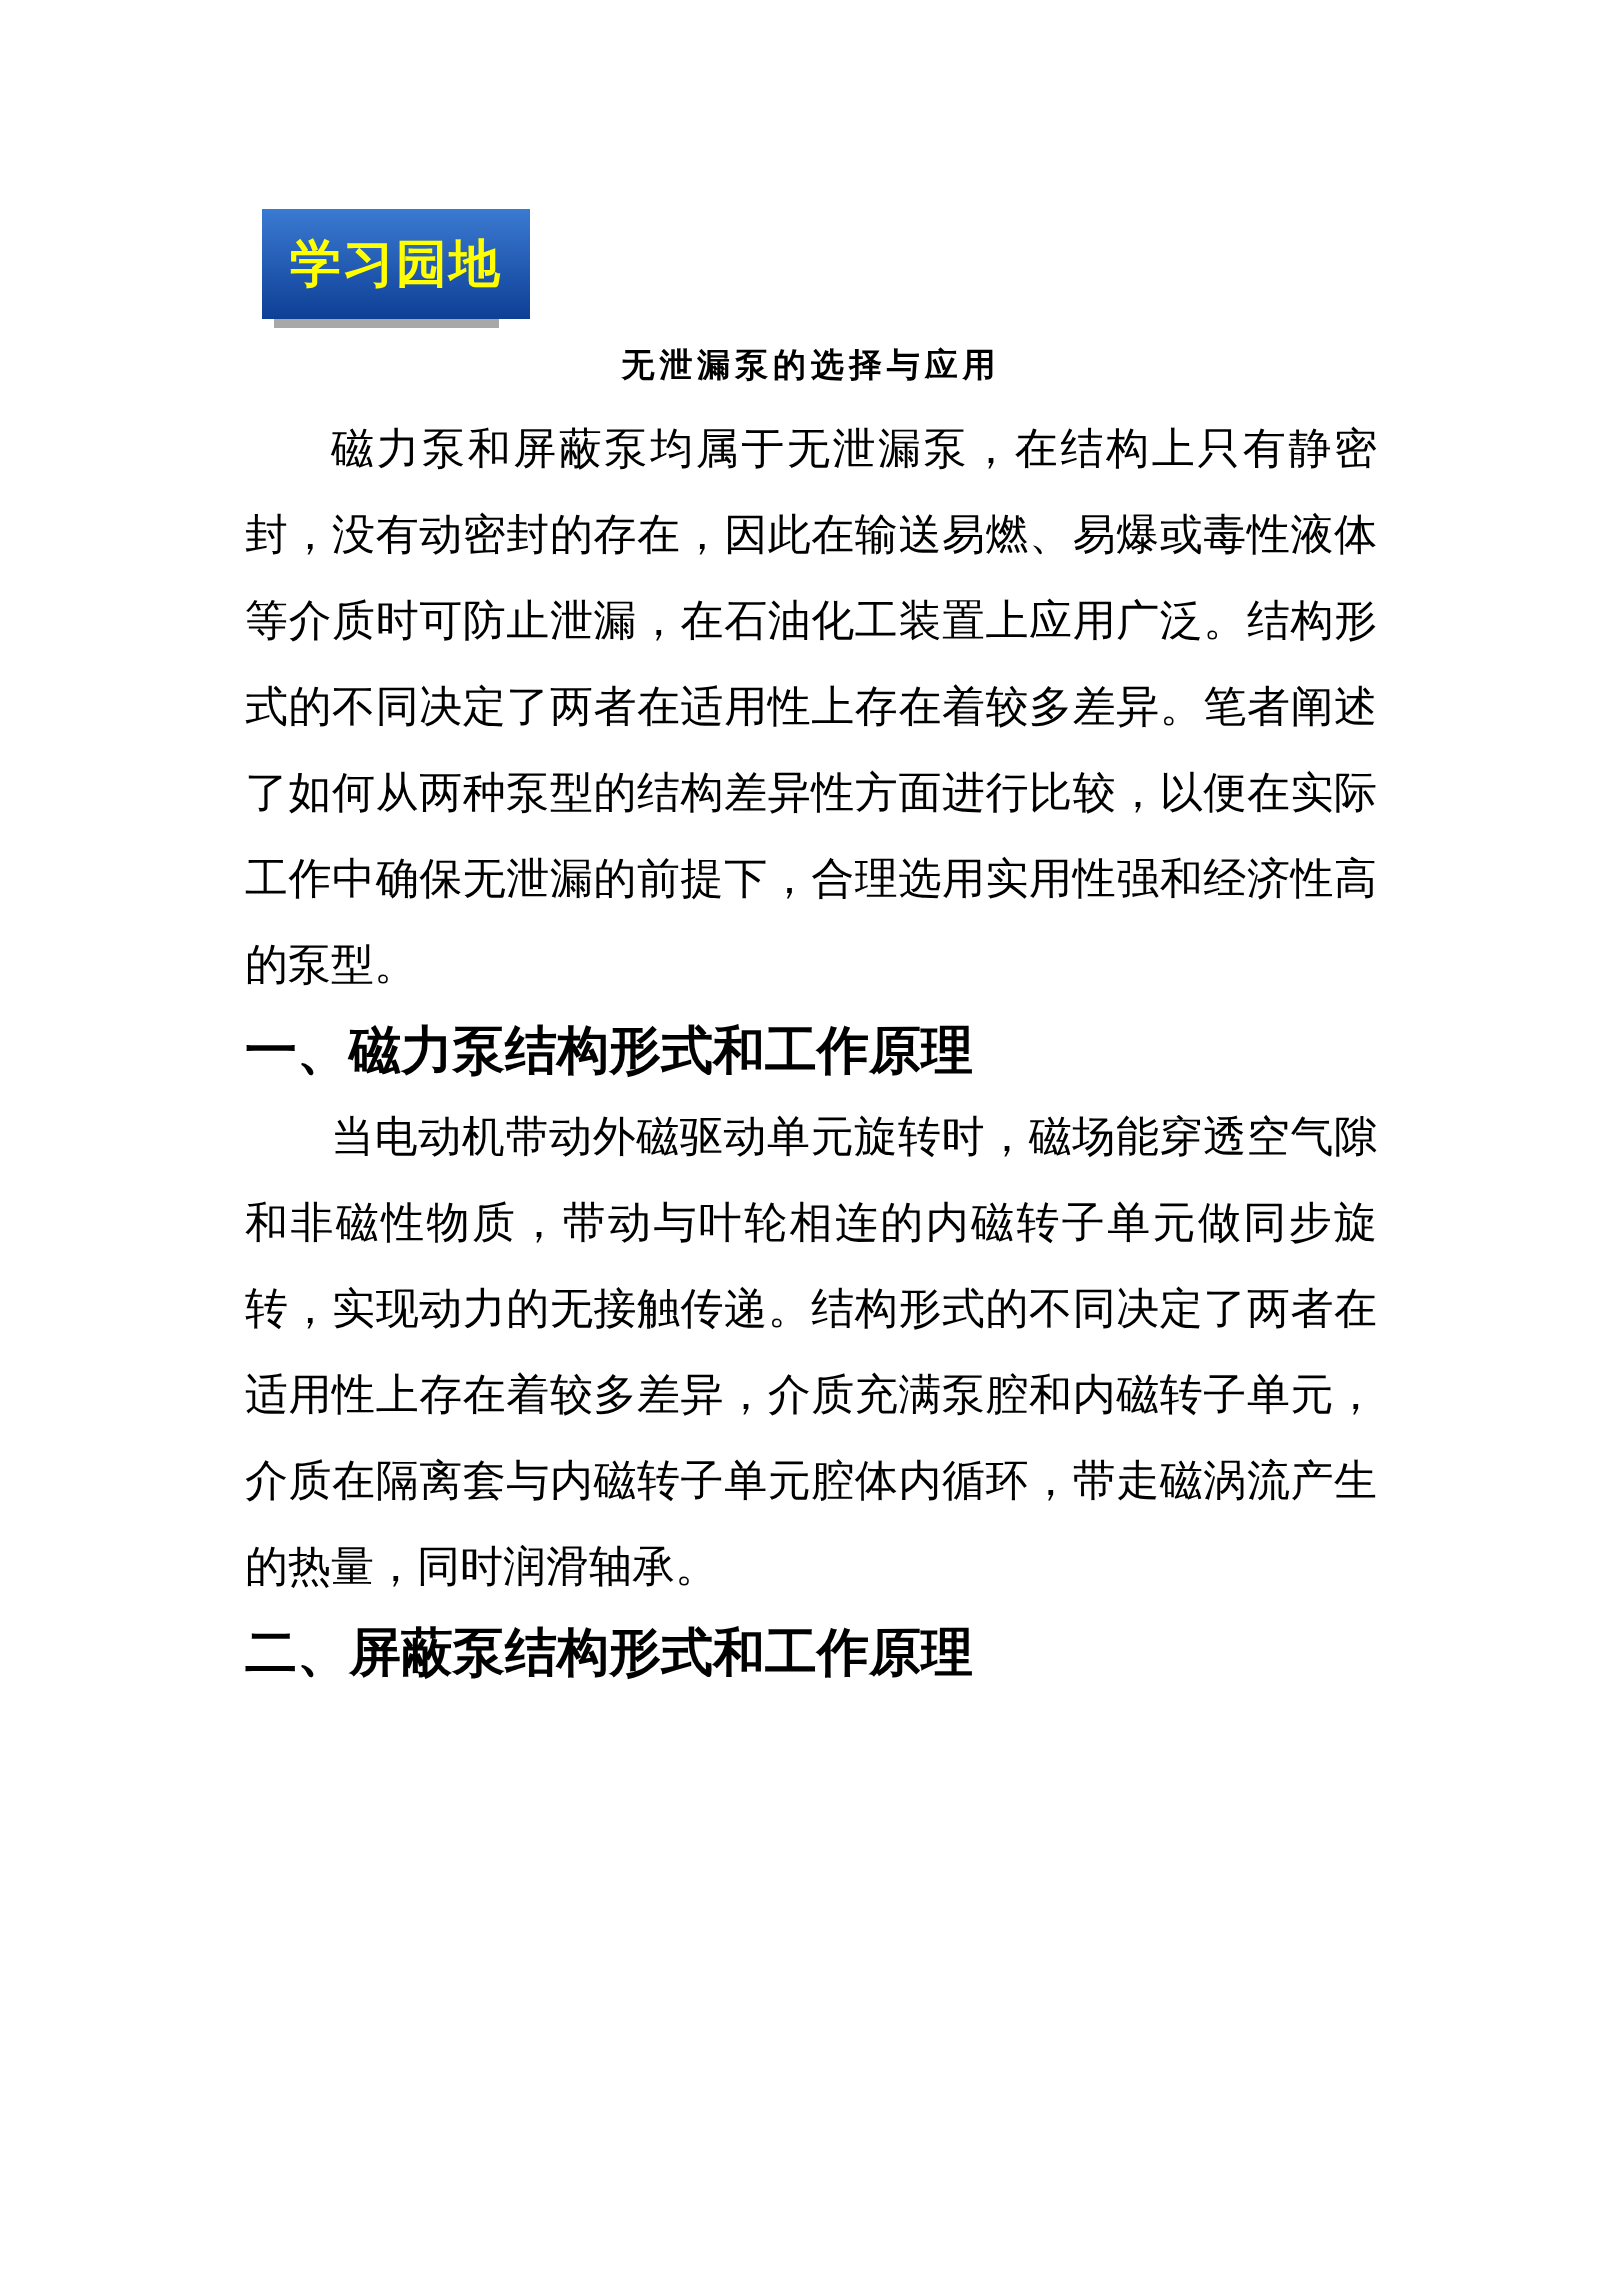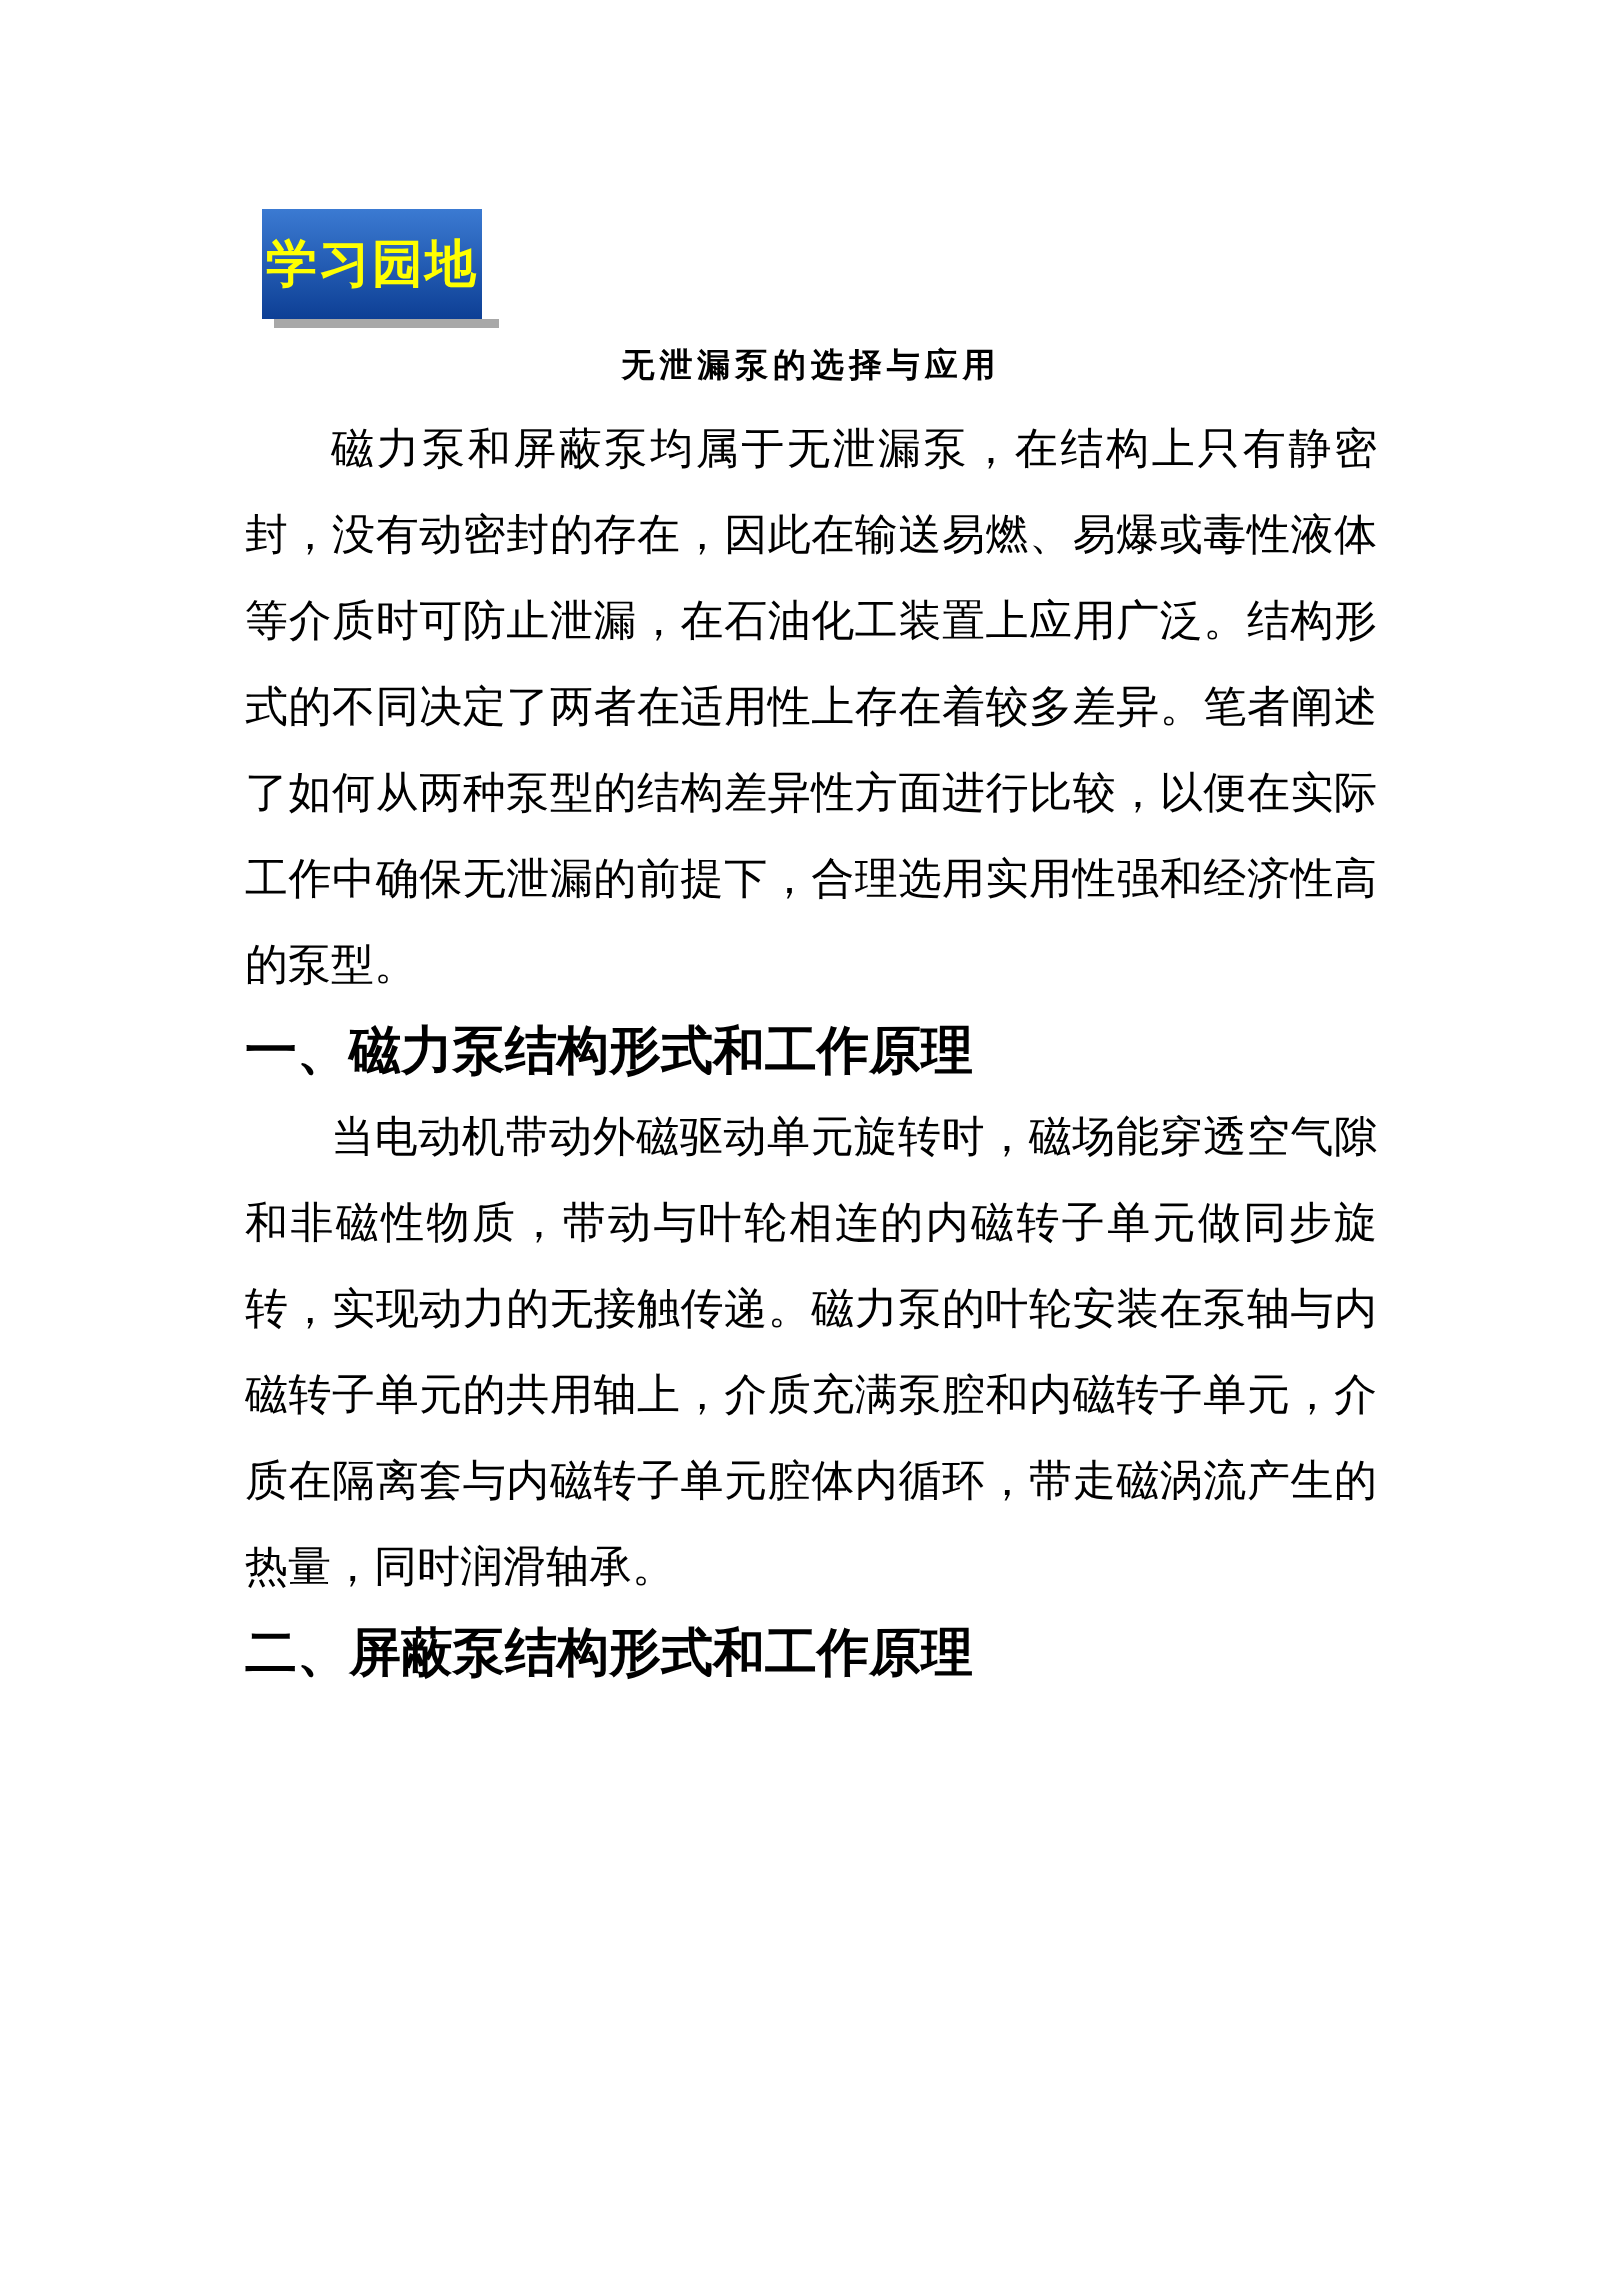--- a/index.html
+++ b/index.html
@@ -13,21 +13,21 @@
     height: 2292px;
     background: #ffffff;
     overflow: hidden;
     font-family: "Liberation Serif", "DejaVu Serif", serif;
     color: #000000;
   }
   .badge {
     position: absolute;
     left: 262px;
     top: 209px;
-    width: 220px;
+    width: 268px;
     height: 110px;
     display: flex;
     align-items: center;
     justify-content: center;
     font-size: 51px;
     font-weight: bold;
     letter-spacing: 2px;
     
   }
   .badge-shadow {
@@ -82,18 +82,18 @@
 <div class="page">
 
   <div class="badge" style="background: linear-gradient(rgb(59, 122, 210), rgb(13, 63, 149)); color: rgb(255, 255, 0);">学习园地</div>
   <div class="badge-shadow" style="background: rgb(168, 168, 168);"></div>
 
   <h1 class="doc-title">无泄漏泵的选择与应用</h1>
 
   <div class="content">
     <p class="body-para">磁力泵和屏蔽泵均属于无泄漏泵，在结构上只有静密封，没有动密封的存在，因此在输送易燃、易爆或毒性液体等介质时可防止泄漏，在石油化工装置上应用广泛。结构形式的不同决定了两者在适用性上存在着较多差异。笔者阐述了如何从两种泵型的结构差异性方面进行比较，以便在实际工作中确保无泄漏的前提下，合理选用实用性强和经济性高的泵型。</p>
     <h2 class="section-heading">一、磁力泵结构形式和工作原理</h2>
-    <p class="body-para">当电动机带动外磁驱动单元旋转时，磁场能穿透空气隙和非磁性物质，带动与叶轮相连的内磁转子单元做同步旋转，实现动力的无接触传递。磁力泵的叶轮安装在泵轴与内磁转子单元的共用轴上，介质充满泵腔和内磁转子单元，介质在隔离套与内磁转子单元腔体内循环，带走磁涡流产生的热量，同时润滑轴承。</p>
+    <p class="body-para">当电动机带动外磁驱动单元旋转时，磁场能穿透空气隙和非磁性物质，带动与叶轮相连的内磁转子单元做同步旋转，实现动力的无接触传递。结构形式的不同决定了两者在适用性上存在着较多差异，介质充满泵腔和内磁转子单元，介质在隔离套与内磁转子单元腔体内循环，带走磁涡流产生的热量，同时润滑轴承。</p>
     <h2 class="section-heading">二、屏蔽泵结构形式和工作原理</h2>
   </div>
 
 </div>
 
 
 </body></html>

